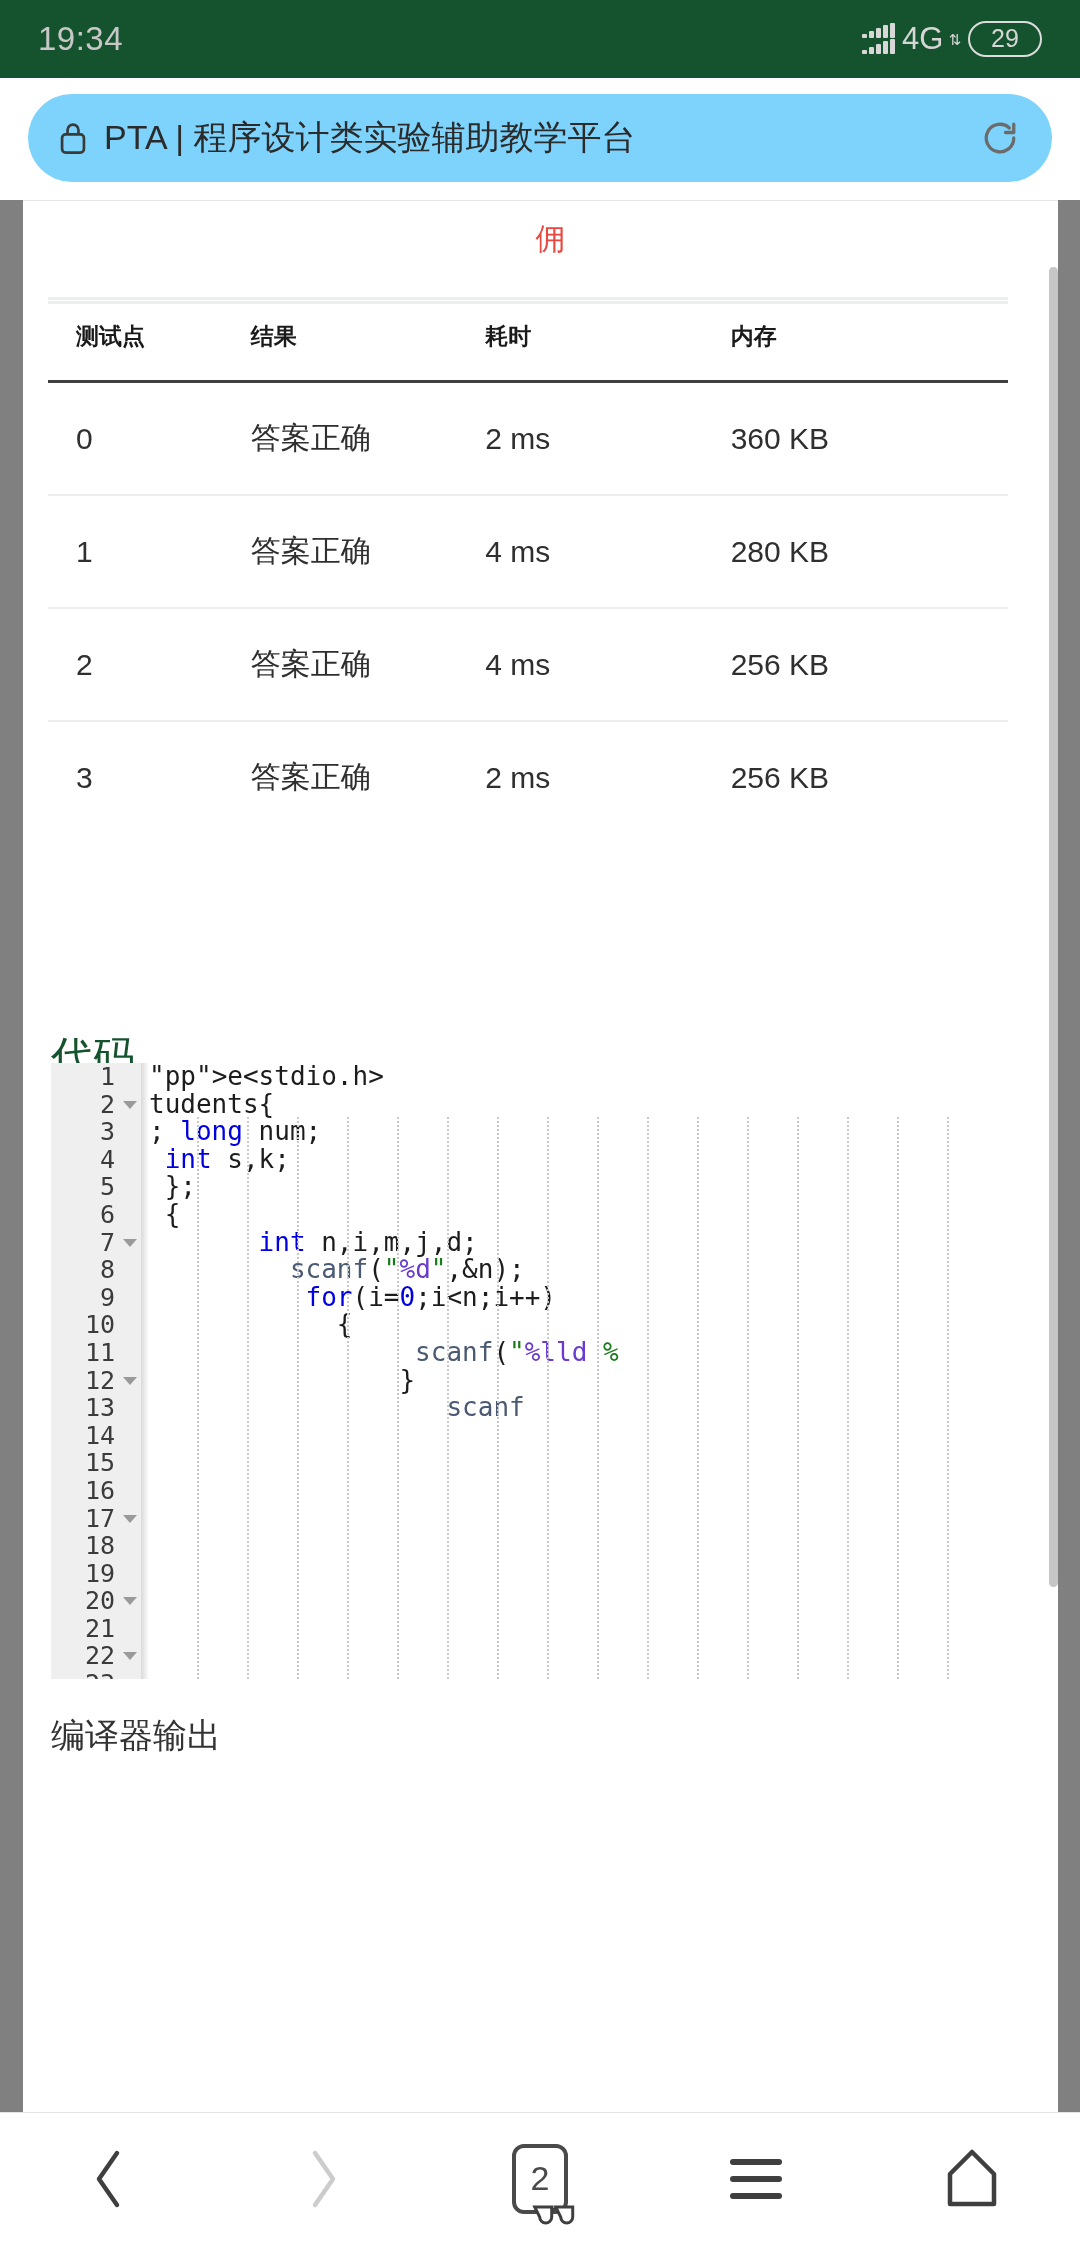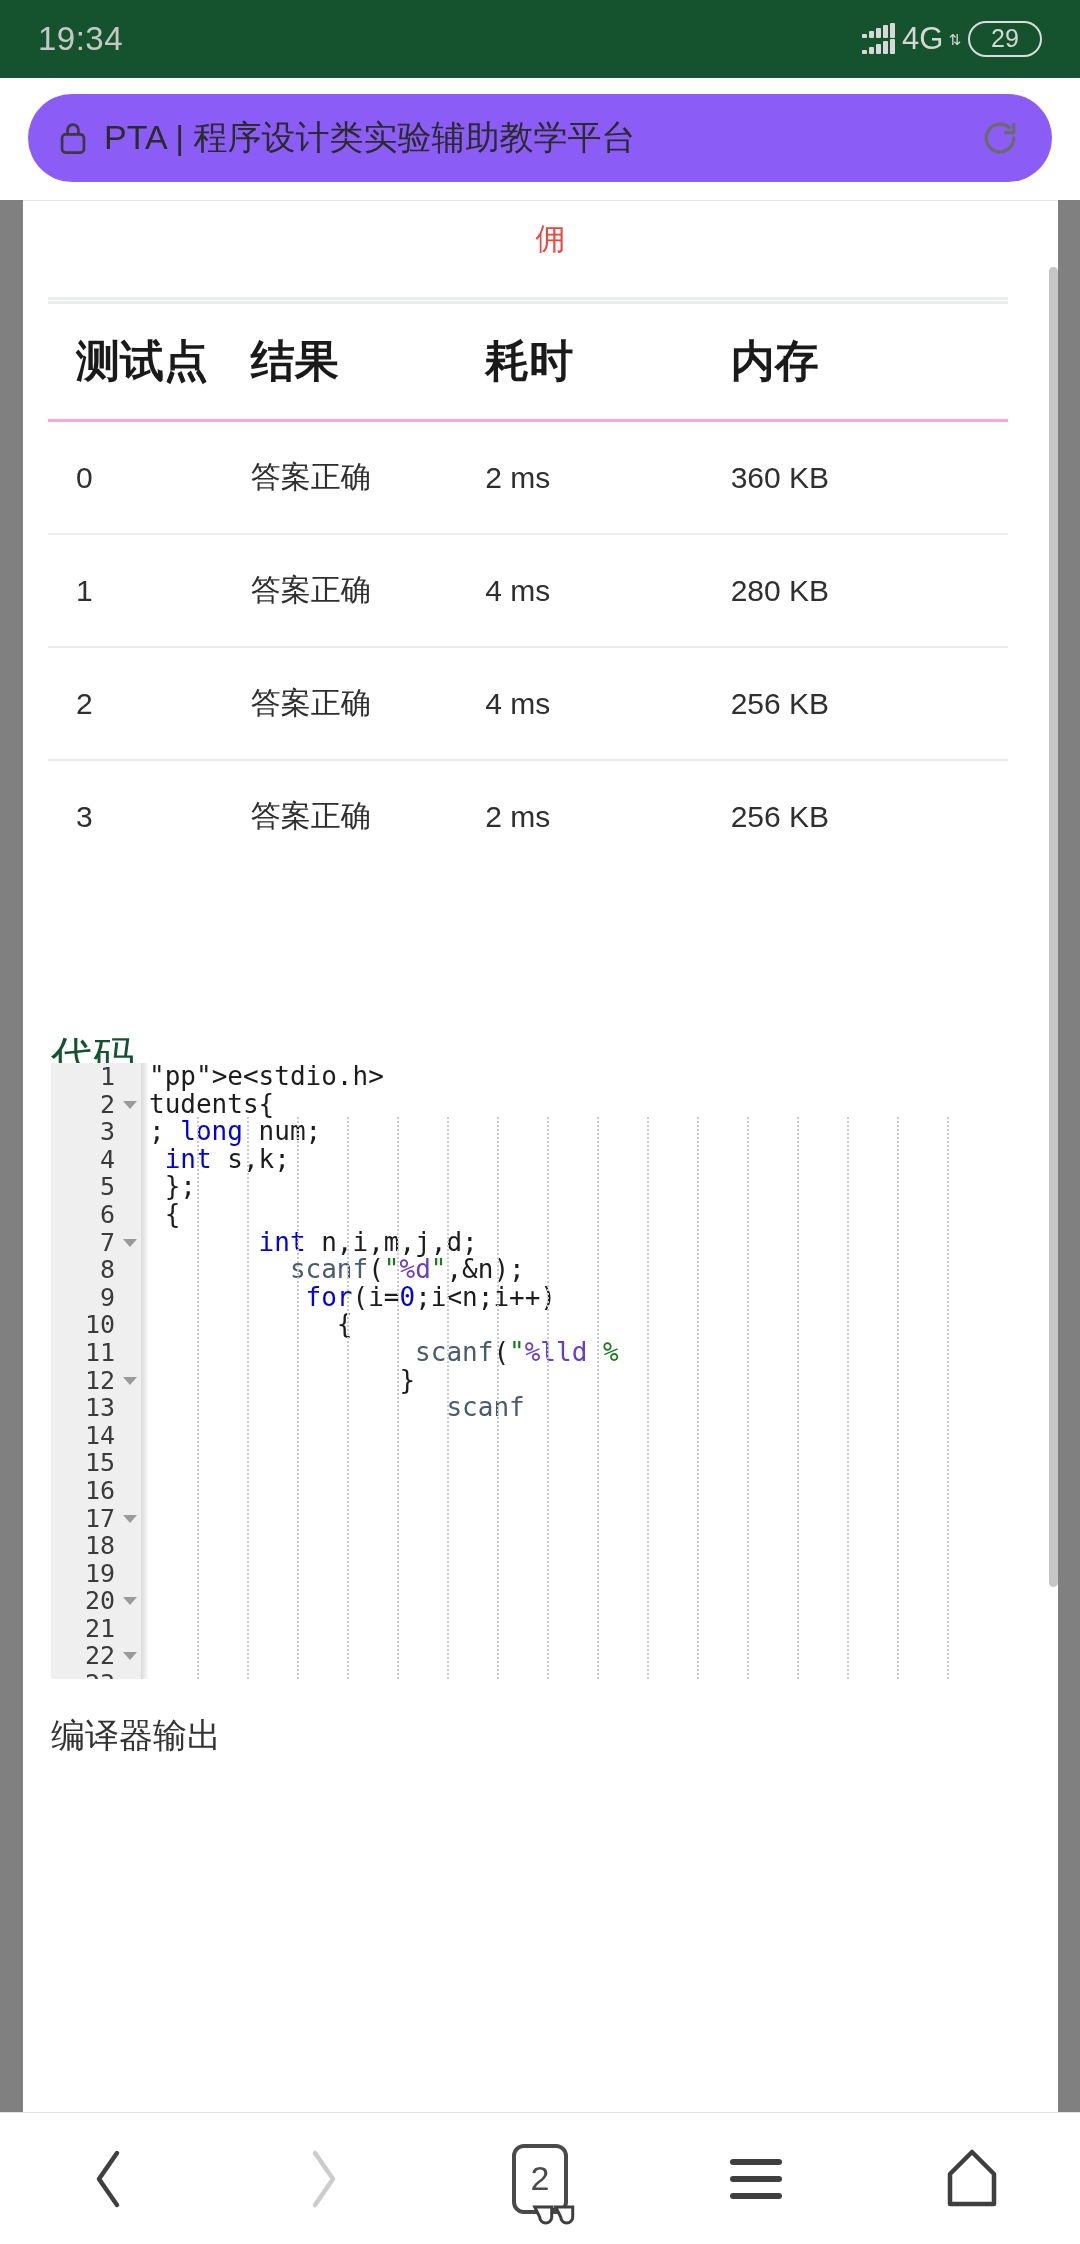--- a/index.html
+++ b/index.html
@@ -51,21 +51,21 @@
   
   #urlbar-zone {
     position: absolute; top: 78px; left: 0;
     width: 1080px; height: 120px;
     background: #ffffff;
     display: flex; align-items: center;
     padding: 0 28px;
   }
   #urlbar {
     width: 100%; height: 88px;
-    background: #8b5cf6; border-radius: 44px;
+    background: #7dd3fc; border-radius: 44px;
     display: flex; align-items: center;
     padding: 0 30px;
   }
   #lock-icon { width: 30px; height: 34px; flex: 0 0 auto; margin-right: 16px; }
   #url-text {
     font-size: 34px; color: #2b2b2b;
     white-space: nowrap; overflow: hidden;
     flex: 1 1 auto;
   }
   #reload-icon { width: 44px; height: 44px; flex: 0 0 auto; margin-left: 12px; }
@@ -95,23 +95,23 @@
   #frag-text { font-size: 30px; color: #e8473f; }
 
   
   #result-table {
     position: absolute; top: 100px; left: 25px;
     width: 960px;
     border-collapse: collapse;
   }
   #result-table th {
     text-align: left;
-    font-size: 44px; font-weight: bold; color: #1a1a1a;
-    padding: 28px 0 28px 0;
-    border-bottom: 3px solid #f9a8d4;
+    font-size: 23px; font-weight: bold; color: #1a1a1a;
+    padding: 17px 0 28px 0;
+    border-bottom: 3px solid #404040;
   }
   #result-table td {
     text-align: left;
     font-size: 30px; color: #2f2f2f;
     padding: 35px 0 35px 0;
     border-bottom: 2px solid #eceded;
   }
   #result-table tr:last-child td { border-bottom: none; }
   .col-case   { width: 190px; padding-left: 28px !important; }
   .col-result { width: 220px; }

